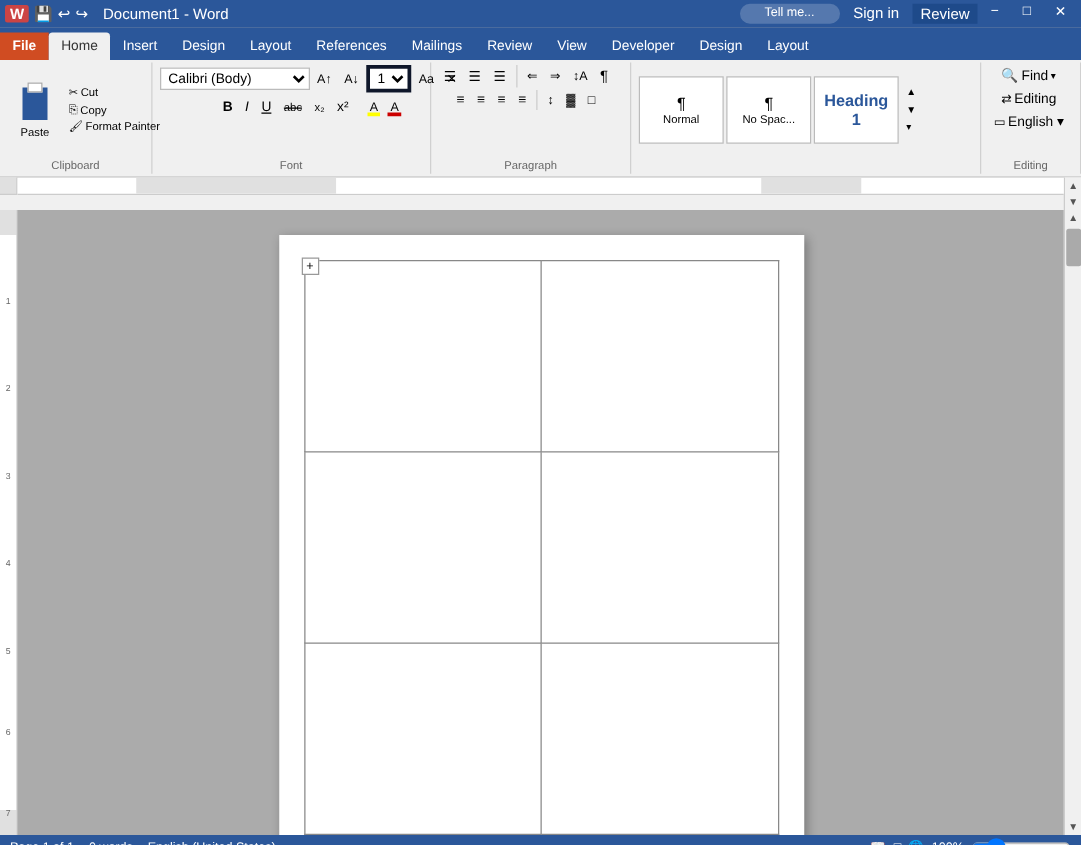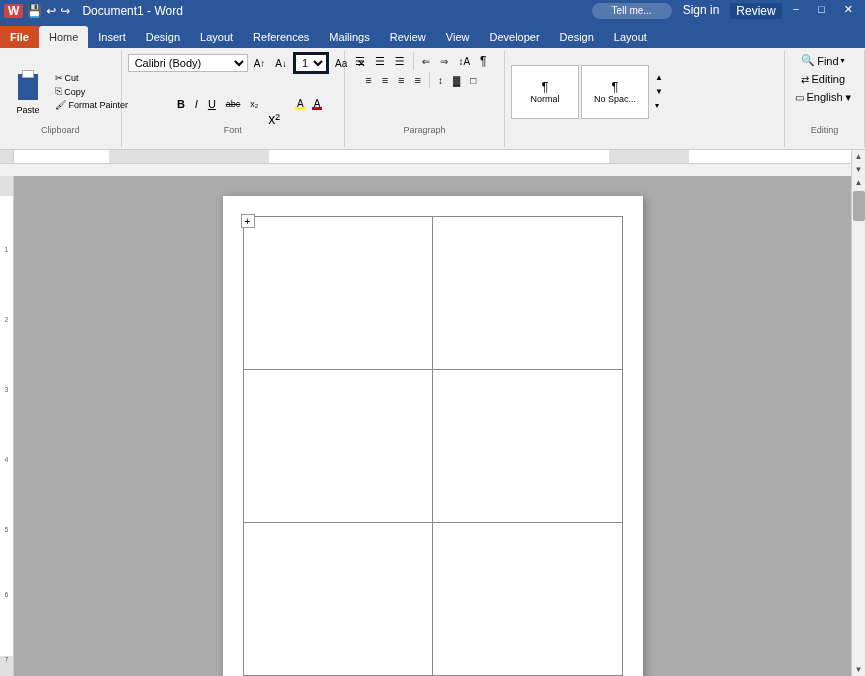--- a/index.html
+++ b/index.html
@@ -65,21 +65,21 @@
       display: flex;
       flex-direction: column;
       align-items: flex-start;
       border-right: 1px solid #d0d0d0;
       padding: 2px 6px 0 6px;
       position: relative;
       min-width: fit-content;
     }
     .ribbon-group-label {
       position: absolute;
-      bottom: 12px;
+      bottom: 2px;
       left: 0; right: 0;
       text-align: center;
       font-size: 9px;
       color: #666;
     }
     .ribbon-group-content {
       display: flex;
       align-items: center;
       gap: 2px;
       flex: 1;
@@ -378,21 +378,21 @@
         </select>
         <button class="ribbon-btn" style="font-size:10px;">Aa</button>
         <button class="ribbon-btn" style="font-size:10px;">✕</button>
       </div>
       <div class="font-controls-row2">
         <button class="ribbon-btn bold">B</button>
         <button class="ribbon-btn italic">I</button>
         <button class="ribbon-btn underline">U</button>
         <button class="ribbon-btn" style="text-decoration:line-through;font-size:9px;">abc</button>
         <button class="ribbon-btn" style="font-size:9px;">x₂</button>
-        <button class="ribbon-btn" style="font-size:14px;margin-top:31px;">x²</button>
+        <button class="ribbon-btn" style="font-size:11px;">x²</button>
         <div class="divider-v"></div>
         <button class="ribbon-btn" style="font-size:10px;position:relative;">
           <span>A</span>
           <span style="position:absolute;bottom:0;left:1px;right:1px;height:3px;background:#ffff00;"></span>
         </button>
         <button class="ribbon-btn" style="font-size:10px;position:relative;">
           <span>A</span>
           <span style="position:absolute;bottom:0;left:1px;right:1px;height:3px;background:#cc0000;"></span>
         </button>
       </div>
@@ -429,20 +429,23 @@
   <div class="ribbon-group styles-group">
     <div class="ribbon-group-content" style="padding-bottom:16px;">
       <div class="style-gallery">
         <div class="style-item" style="font-size:11px;">
           <span style="font-size:13px;">¶</span>
           <span style="font-size:9px;">Normal</span>
         </div>
         <div class="style-item" style="font-size:10px;">
           <span style="font-size:13px;">¶</span>
           <span style="font-size:9px;">No Spac...</span>
+        </div>
+        <div class="style-item" style="color:#2b579a;font-size:13px;font-weight:bold;">
+          <span>Heading 1</span>
         </div>
         <div class="style-scroll-btns">
           <button class="ribbon-btn" style="font-size:8px;">▲</button>
           <button class="ribbon-btn" style="font-size:8px;">▼</button>
           <button class="ribbon-btn" style="font-size:8px;">▾</button>
         </div>
       </div>
     </div>
   </div>
 

